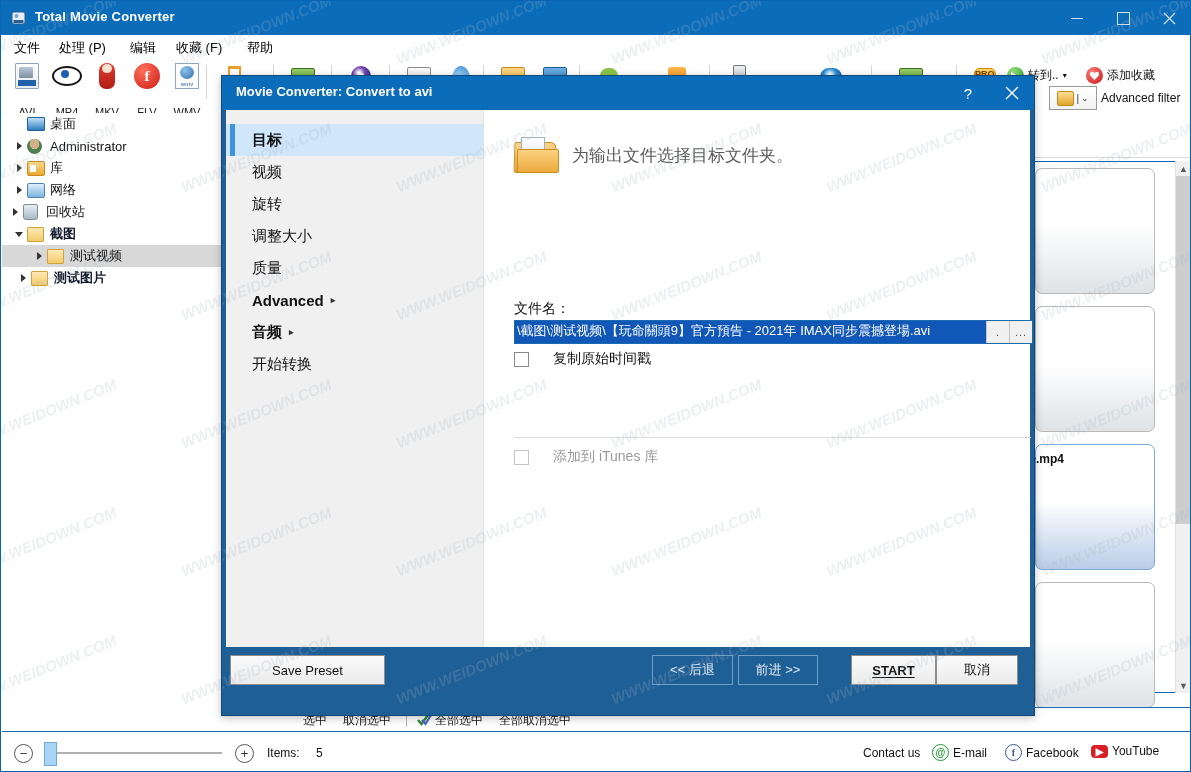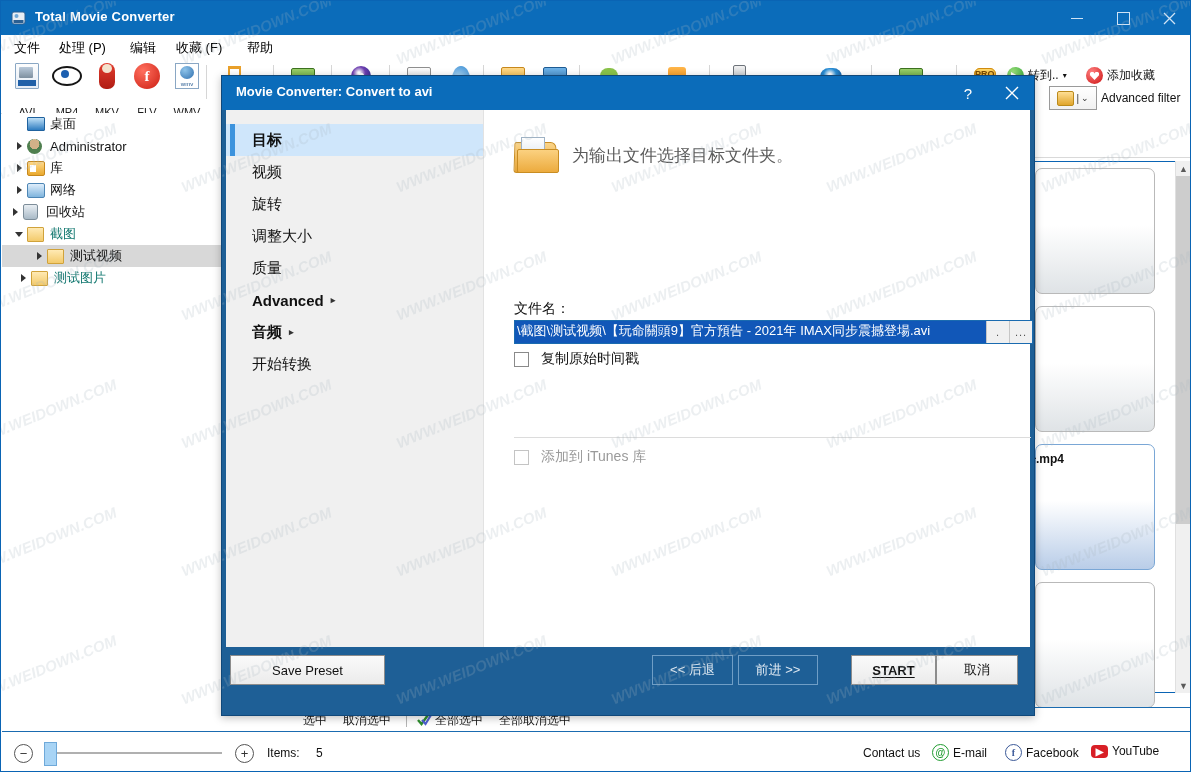--- a/index.html
+++ b/index.html
@@ -217,21 +217,21 @@
   .ico-desktop { width:16px;height:12px;background:linear-gradient(#bfe0f7,#2f7cc0);border:1px solid #20629e;border-radius:1px;}
   .ico-user { width:15px;height:15px;border-radius:50%;background: radial-gradient(circle at 50% 35%, #d3b188 40%, #4f7f4f 41%); }
   .ico-pc { width:16px;height:12px;background:linear-gradient(#cfe8fb,#3f86c6);border:1px solid #2a68a3;border-radius:1px;}
   .ico-lib { width:16px;height:13px;background:linear-gradient(#ffd98a,#e9a92e);border:1px solid #c7881c;border-radius:2px; position:relative;}
   .ico-lib:after{content:"";position:absolute;left:2px;top:3px;width:6px;height:7px;background:#ffffff;}
   .ico-net { width:16px;height:13px;background:linear-gradient(#dfeefb,#7fb4dd);border:1px solid #4d86b5;border-radius:2px;}
   .ico-cp  { width:16px;height:13px;background:linear-gradient(#eaf4fd,#9cc7e8);border:1px solid #4d86b5;border-radius:2px;}
   .ico-bin { width:13px;height:14px;background:linear-gradient(#e8eef3,#a9bac7);border:1px solid #7d8d99;border-radius:2px 2px 3px 3px;}
   .ico-folder { width:15px;height:13px;background:linear-gradient(#ffe7a8,#f2c košt);border:1px solid #d0a23a;border-radius:1px;}
   .ico-folder { background: linear-gradient(#ffeab4,#f3ca6b); }
-  .bold-blue { font-weight: normal; color: #0f766e; }
+  .bold-blue { font-weight: bold; color: #0f172a; }
 
   
   .contentpanel {
     position: absolute; left: 220px; top: 112px;
     width: 970px; height: 593px;
     background: #ffffff;
   }
   .thumbarea {
     position: absolute; right: 16px; top: 55px;
     width: 140px; bottom: 20px;
@@ -382,21 +382,21 @@
   .fn-input {
     flex: 1; background: #1157b8; color: #ffffff;
     font-size: 13px; line-height: 20px; padding: 0 2px;
     white-space: nowrap; overflow: hidden;
   }
   .fn-btn {
     width: 22px; border-left: 1px solid #c6c6c6; background: #f0f0f0;
     display:flex; align-items:center; justify-content:center;
     color:#555; font-size: 11px; letter-spacing: 1px;
   }
-  .chk-row { position:absolute; display:flex; align-items:center; gap:12px; font-size:14px; color:#111; }
+  .chk-row { position:absolute; display:flex; align-items:center; gap:24px; font-size:14px; color:#111; }
   .chk { width: 13px; height: 13px; border: 1px solid #8a8a8a; background:#ffffff; }
   .chk.disabled { border-color: #c4c4c4; }
   .muted { color: #9a9a9a; }
   .hr { position:absolute; left: 8px; width: 517px; height:1px; background:#dcdcdc; }
 
   .dlg-footer {
     position:absolute; left:4px; bottom: 4px; width: 804px; height: 64px;
     background:#1e5f96;
   }
   .btn {

